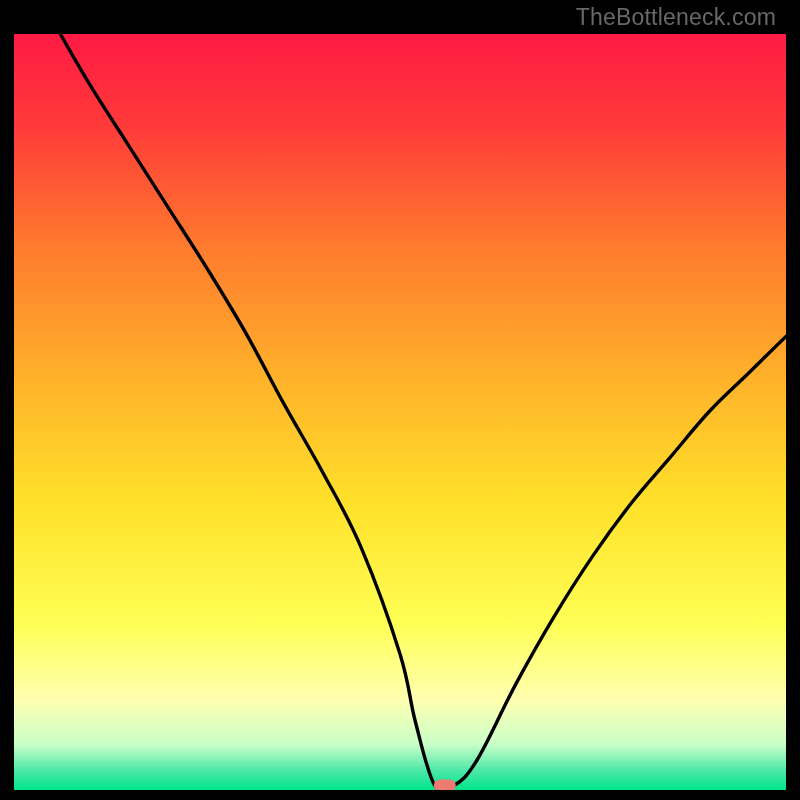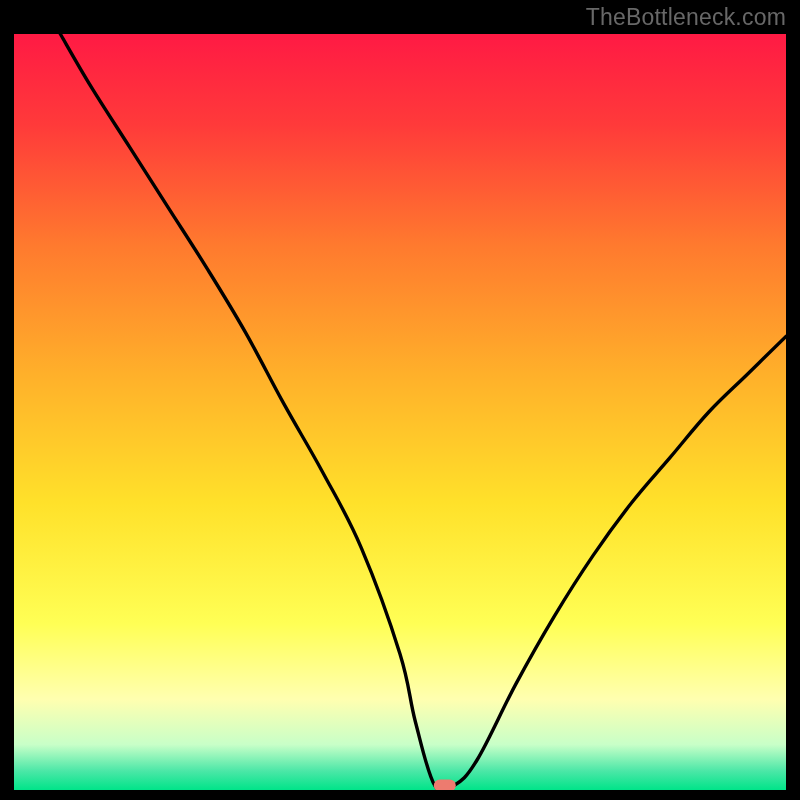--- a/index.html
+++ b/index.html
@@ -15,21 +15,21 @@
     position: absolute;
     left: 14px;
     top: 34px;
     width: 772px;
     height: 756px;
     box-sizing: border-box;
   }
   .watermark {
     position: absolute;
     top: 4px;
-    right: 14px;
+    right: 24px;
     color: #686868;
     font-size: 23px;
     font-weight: 500;
     letter-spacing: 0.2px;
   }
   svg {
     display: block;
   }
 </style>
 </head>

